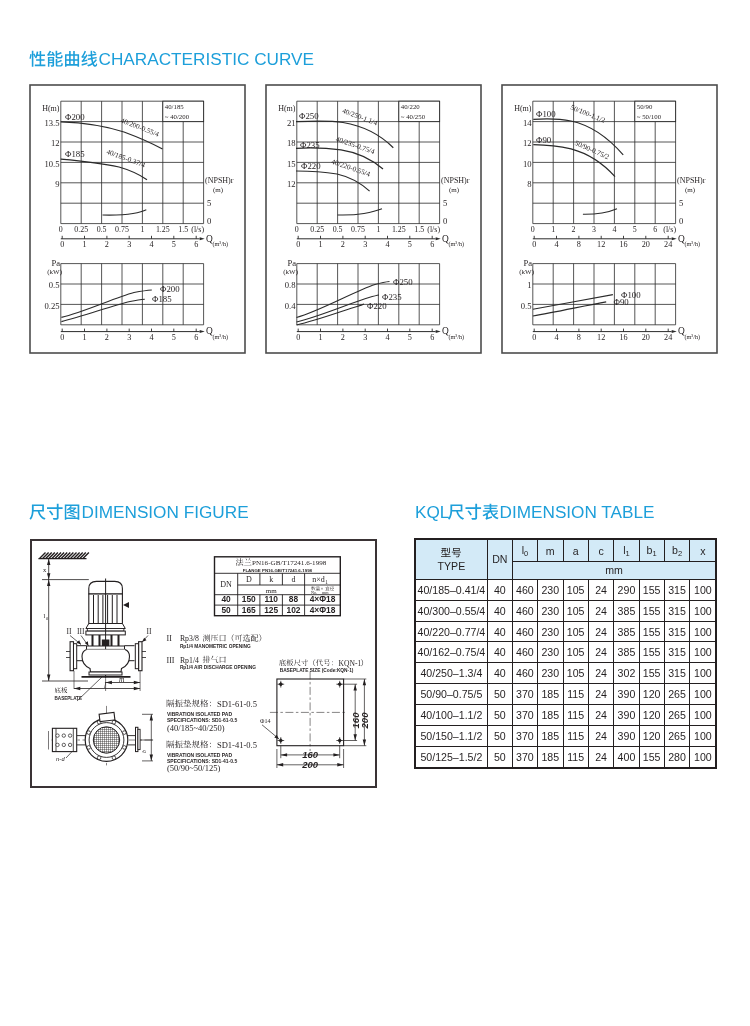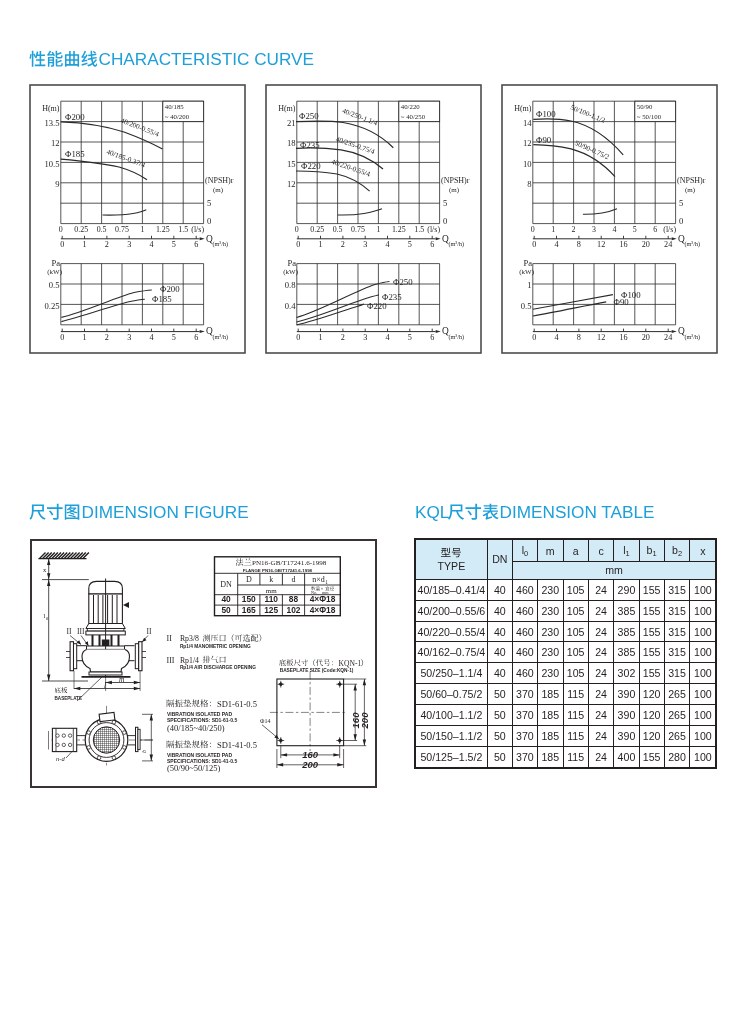--- a/index.html
+++ b/index.html
@@ -460,33 +460,33 @@
         <td>460</td>
         <td>230</td>
         <td>105</td>
         <td>24</td>
         <td>290</td>
         <td>155</td>
         <td>315</td>
         <td>100</td>
       </tr>
 <tr>
-        <td>40/200–0.55/6</td>
+        <td>40/300–0.55/4</td>
         <td>40</td>
         <td>460</td>
         <td>230</td>
         <td>105</td>
         <td>24</td>
         <td>385</td>
         <td>155</td>
         <td>315</td>
         <td>100</td>
       </tr>
 <tr>
-        <td>40/220–0.55/4</td>
+        <td>40/220–0.77/4</td>
         <td>40</td>
         <td>460</td>
         <td>230</td>
         <td>105</td>
         <td>24</td>
         <td>385</td>
         <td>155</td>
         <td>315</td>
         <td>100</td>
       </tr>
@@ -496,33 +496,33 @@
         <td>460</td>
         <td>230</td>
         <td>105</td>
         <td>24</td>
         <td>385</td>
         <td>155</td>
         <td>315</td>
         <td>100</td>
       </tr>
 <tr>
-        <td>50/250–1.1/4</td>
+        <td>40/250–1.3/4</td>
         <td>40</td>
         <td>460</td>
         <td>230</td>
         <td>105</td>
         <td>24</td>
         <td>302</td>
         <td>155</td>
         <td>315</td>
         <td>100</td>
       </tr>
 <tr>
-        <td>50/60–0.75/2</td>
+        <td>50/90–0.75/5</td>
         <td>50</td>
         <td>370</td>
         <td>185</td>
         <td>115</td>
         <td>24</td>
         <td>390</td>
         <td>120</td>
         <td>265</td>
         <td>100</td>
       </tr>

